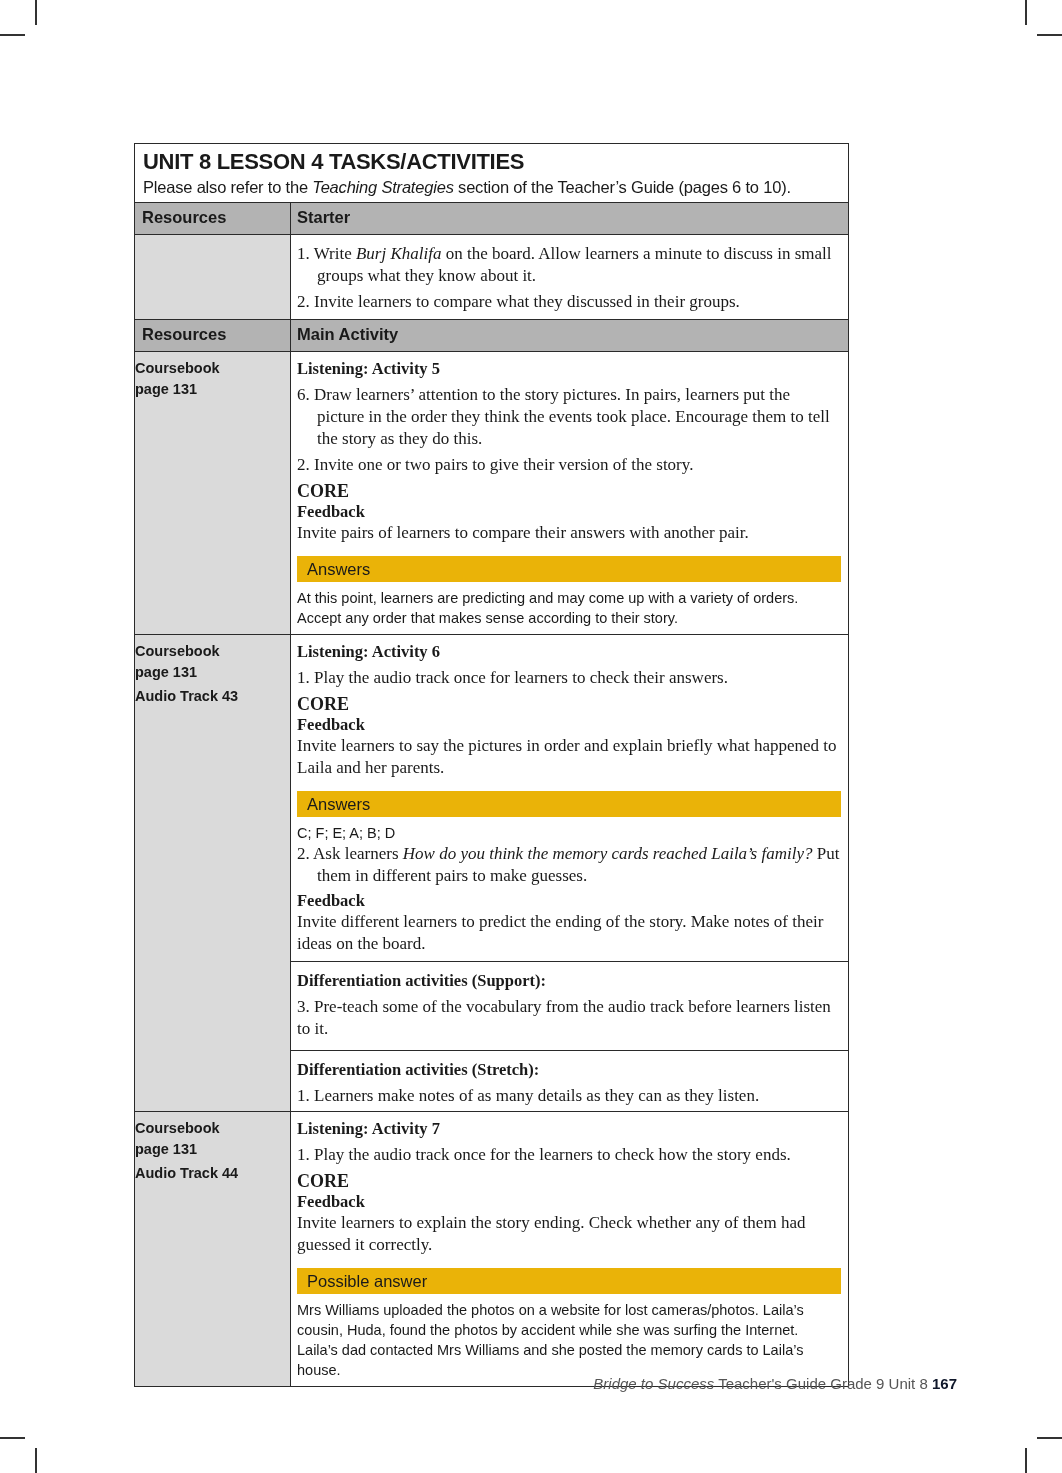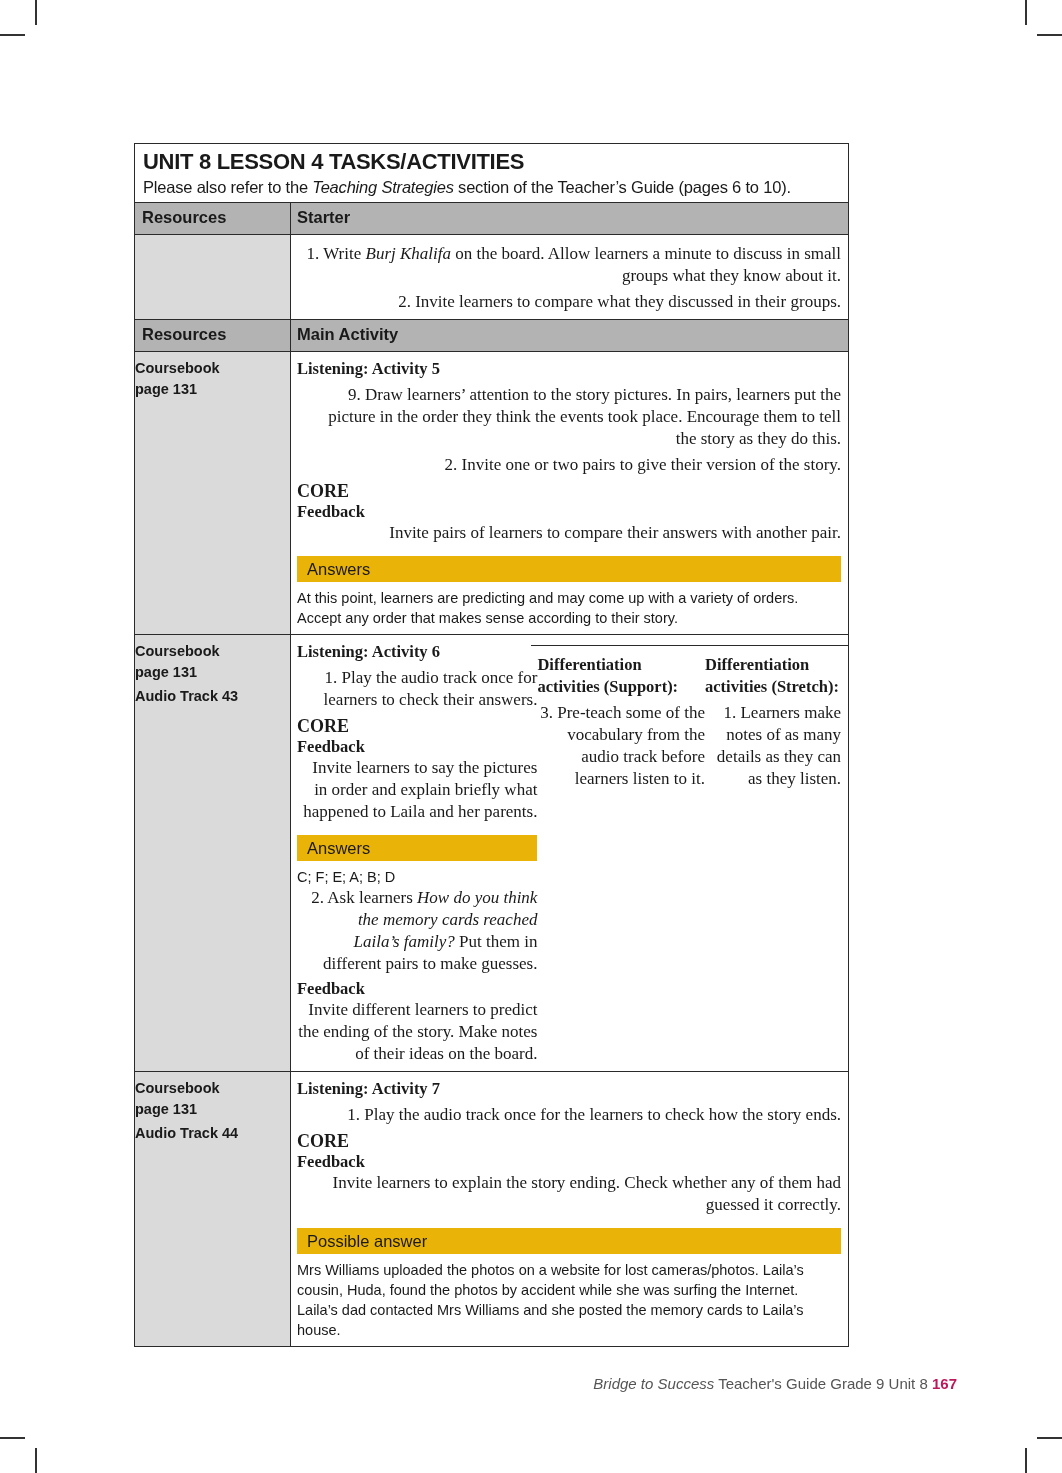--- a/index.html
+++ b/index.html
@@ -13,33 +13,33 @@
 
   .row { display: flex; border-bottom: 1.5px solid #2a2a2a; }
   .row:last-child { border-bottom: none; }
   .col-res { width: 156px; flex: 0 0 156px; background: #dadada; border-right: 1.5px solid #2a2a2a; box-sizing: border-box; padding: 6px 0; }
   .col-main { flex: 1; box-sizing: border-box; padding: 4px 7px 6px 6px; background: #fff; }
   .head-row .col-res, .head-row .col-main { background: #b3b3b3; font-family: "Liberation Sans", sans-serif; font-weight: bold; font-size: 16.5px; padding: 5px 6px 5px 7px; height: 31px; box-sizing: border-box; }
   .head-row .col-main { padding-left: 6px; }
 
   .res-line { font-family: "Liberation Sans", sans-serif; font-weight: bold; font-size: 14.5px; line-height: 22px; margin-bottom: 2px; }
 
-  .p { font-family: "Liberation Serif", serif; font-size: 17px; line-height: 22px; text-align: right; }
+  .p { font-family: "Liberation Serif", serif; font-size: 17px; line-height: 22px; }
   .num { padding-left: 20px; text-indent: -20px; margin-top: 4px; }
   .h { font-family: "Liberation Serif", serif; font-weight: bold; font-size: 16.5px; line-height: 22px; }
   .core { font-family: "Liberation Serif", serif; font-weight: bold; font-size: 18px; line-height: 22px; margin-top: 4px; }
   .fb { font-family: "Liberation Serif", serif; font-weight: bold; font-size: 16.5px; line-height: 20px; }
   .ans-bar { background: #eab308; font-family: "Liberation Sans", sans-serif; font-size: 16.5px; padding: 2px 10px; margin: 12px 0 6px 0; line-height: 22px; }
   .ans-text { font-family: "Liberation Sans", sans-serif; font-size: 14.5px; line-height: 20px; }
   .sub-block { border-top: 1.5px solid #2a2a2a; margin: 6px -7px 0 -6px; padding: 8px 7px 4px 6px; }
-  .split { display: flex; flex-direction: row; }
+  .split { display: flex; flex-direction: column; }
 
   .footer { position: absolute; left: 560px; top: 1375px; width: 397px; text-align: right; font-family: "Liberation Sans", sans-serif; font-size: 15px; color: #555; }
   .footer .brand { font-style: italic; }
-  .footer .pg { color: #be185d; font-weight: bold; }
+  .footer .pg { color: #0f172a; font-weight: bold; }
 </style>
 </head>
 <body>
 
 <div class="crop" style="left:35px;top:0;width:2px;height:25px;"></div>
 <div class="crop" style="left:0;top:34px;width:25px;height:2px;"></div>
 <div class="crop" style="left:1025px;top:0;width:2px;height:25px;"></div>
 <div class="crop" style="left:1037px;top:34px;width:25px;height:2px;"></div>
 <div class="crop" style="left:0;top:1437px;width:25px;height:2px;"></div>
 <div class="crop" style="left:35px;top:1448px;width:2px;height:25px;"></div>
@@ -69,21 +69,21 @@
     <div class="col-main">Main Activity</div>
   </div>
 
   <div class="row">
     <div class="col-res">
       <div class="res-line" style="line-height:20px;margin-bottom:0">Coursebook</div>
       <div class="res-line" style="line-height:22px">page 131</div>
     </div>
     <div class="col-main">
       <div class="h" style="margin-top:2px">Listening: Activity 5</div>
-      <div class="p num">9. Draw learners’ attention to the story pictures. In pairs, learners put the picture in the order they think the events took place. Encourage them to tell the story as they do this.</div>
+      <div class="p num">6. Draw learners’ attention to the story pictures. In pairs, learners put the picture in the order they think the events took place. Encourage them to tell the story as they do this.</div>
       <div class="p num">2. Invite one or two pairs to give their version of the story.</div>
       <div class="core">CORE</div>
       <div class="fb">Feedback</div>
       <div class="p">Invite pairs of learners to compare their answers with another pair.</div>
       <div class="ans-bar">Answers</div>
       <div class="ans-text">At this point, learners are predicting and may come up with a variety of orders. Accept any order that makes sense according to their story.</div>
     </div>
   </div>
 
   <div class="row">

